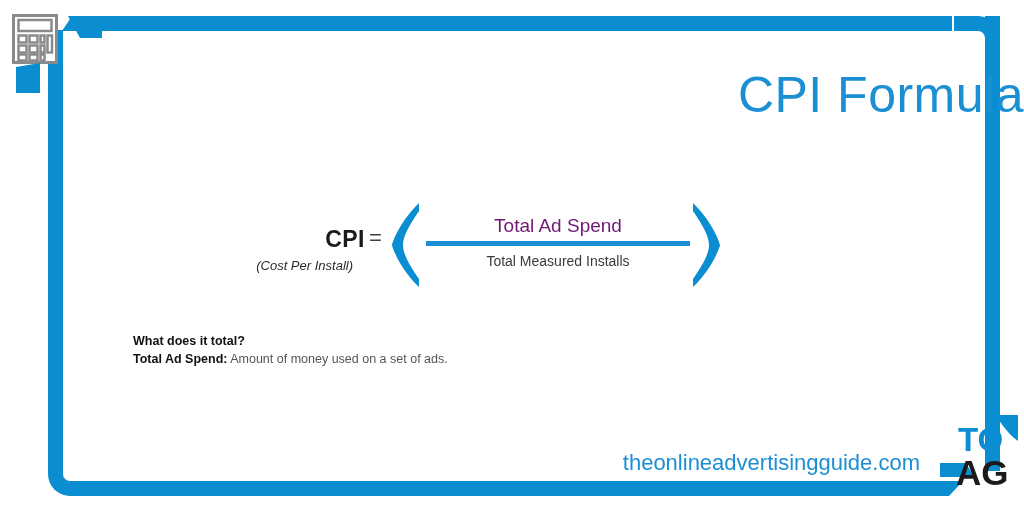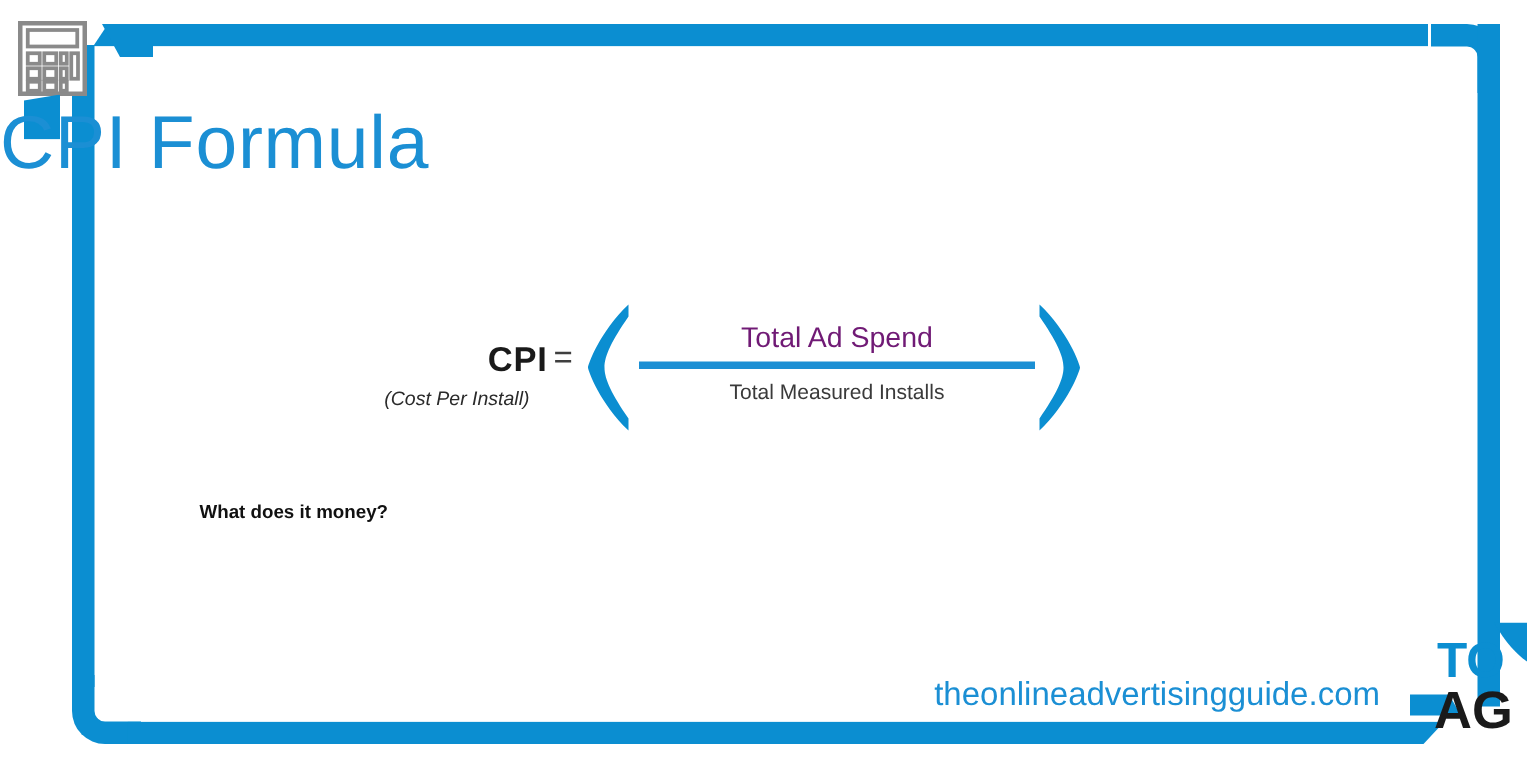--- a/index.html
+++ b/index.html
@@ -103,21 +103,21 @@
     height: 30px;
     clip-path: polygon(0 4px, 100% 0, 100% 100%, 0 100%);
   }
 
   
   .title {
     position: absolute;
     left: 0;
     top: 66px;
     width: 1024px;
-    text-align: left;
+    text-align: right;
     font-size: 50px;
     font-weight: 400;
     color: #1b8fd4;
     letter-spacing: 0.5px;
   }
   .subtitle {
     position: absolute;
     left: 0;
     top: 133px;
     width: 1024px;
@@ -290,21 +290,24 @@
 
     <div class="paren paren-right">
       <svg width="36" height="88" viewBox="0 0 36 88" xmlns="http://www.w3.org/2000/svg">
         <path d="M3 2 C22 20, 30 42, 30 44 C30 46, 22 68, 3 86 L3 78 C14 62, 19 52, 19 44 C19 36, 14 26, 3 10 Z" fill="#0b8ed1"></path>
       </svg>
     </div>
   </div>
 
   <div class="explain">
     <div class="explain-row">
-      <span class="hdr">What does it money?</span>
+      <span class="hdr">What does it total?</span>
+    </div>
+    <div class="explain-row">
+      <span class="term">Total Ad Spend:</span><span> Amount of money used on a set of ads.</span>
     </div>
   </div>
 
   <div class="site-url">theonlineadvertisingguide.com</div>
 
   <div class="logo">
     <svg width="84" height="80" viewBox="0 0 84 80" xmlns="http://www.w3.org/2000/svg">
       <path d="M56 0 L78 0 L78 26 C72 22, 64 14, 56 0 Z" fill="#0b8ed1"></path>
       <path d="M0 48 L26 48 L34 62 L0 62 Z" fill="#0b8ed1"></path>
       <text x="18" y="36" font-family="Liberation Sans, sans-serif" font-size="33" font-weight="bold" fill="#0b8ed1">TO</text>

